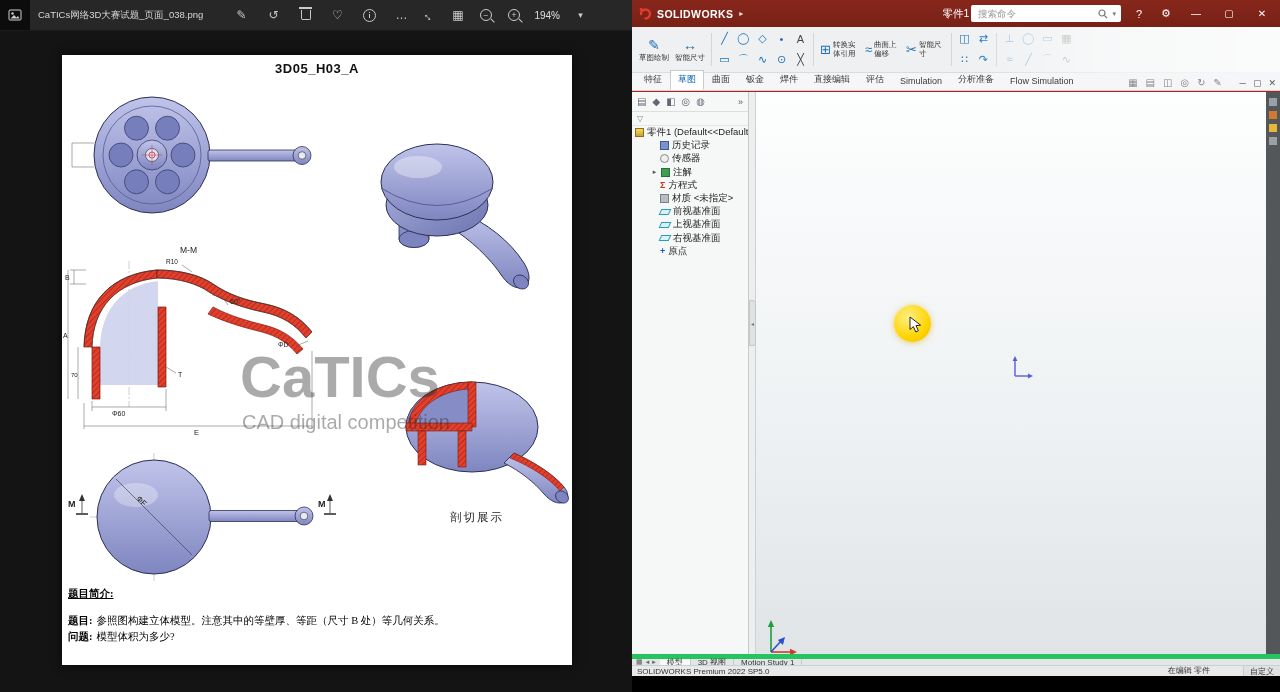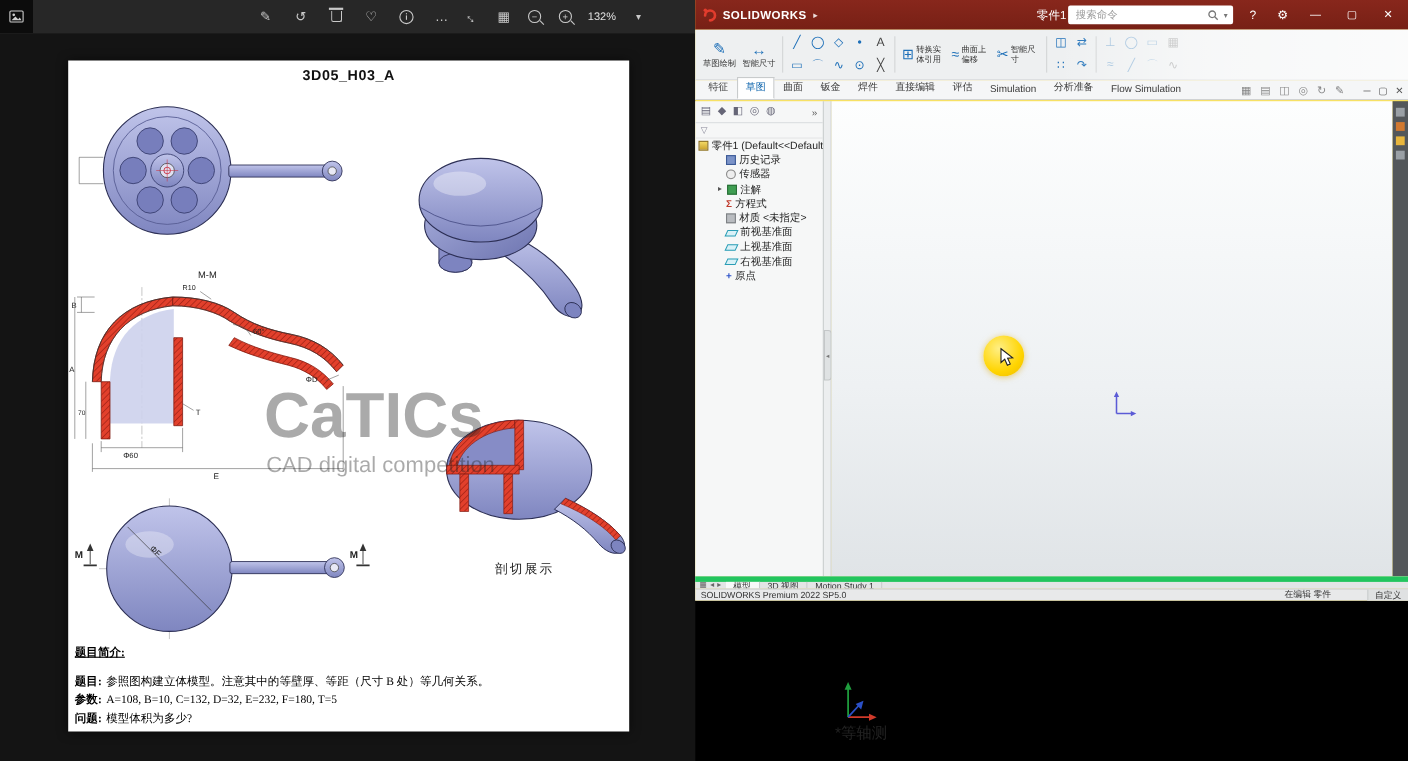--- a/index.html
+++ b/index.html
@@ -34,21 +34,21 @@
            font-size:13px;letter-spacing:.5px;color:#111;}
   .d-svg{position:absolute;left:0;top:0;}
   .d-svg text{font-family:"Liberation Sans","DejaVu Sans",sans-serif;fill:#222;}
   .notes{position:absolute;left:6px;top:531px;right:6px;font-size:10.5px;line-height:1.45;color:#000;
          font-family:"Liberation Serif","DejaVu Serif",serif;}
   .notes .heading{font-weight:bold;text-decoration:underline;margin-bottom:12px;}
   .notes .nline{margin:1px 0;}
   .nlabel{font-weight:bold;margin-right:4px;}
 
   
-  .sw{position:absolute;left:632px;top:0;width:648px;height:546px;background:#fde047;}
+  .sw{position:absolute;left:632px;top:0;width:648px;height:676px;background:#b91c1c;}
   .sw-title{position:absolute;left:0;top:0;right:0;height:27px;background:linear-gradient(#88271c,#772015);
             display:flex;align-items:center;color:#fff;padding:0 6px;box-sizing:border-box;}
   .logo{display:flex;align-items:center;gap:4px;}
   .brand{font-size:10.5px;font-weight:bold;letter-spacing:.4px;}
   .brand-arrow{font-size:8px;opacity:.85;margin-left:2px;}
   .doc-title{position:absolute;left:50%;transform:translateX(-50%);font-size:10.5px;}
   .title-right{margin-left:auto;display:flex;align-items:center;gap:9px;}
   .search-box{width:150px;height:17px;background:#fff;border-radius:2px;display:flex;align-items:center;
               padding:0 5px;gap:4px;box-sizing:border-box;}
   .search-box input{border:none;outline:none;flex:1;font-size:9.5px;color:#333;background:transparent;min-width:0;
@@ -142,20 +142,21 @@
 
   <section class="viewer">
     <div class="v-toolbar">
       <div class="v-appicon">
         <svg width="14" height="14" viewBox="0 0 14 14">
           <rect x="1" y="2" width="12" height="10" rx="1" fill="none" stroke="#cfcfcf" stroke-width="1"></rect>
           <circle cx="4.5" cy="5.5" r="1.2" fill="#cfcfcf"></circle>
           <path d="M2.5,10.5 L6,7 L8.5,9.5 L10,8 L11.5,10.5 Z" fill="#cfcfcf"></path>
         </svg>
       </div>
+      <div class="v-filename">CaTICs网络3D大赛试题_页面_038.png</div>
       <div class="v-center">
         <span class="ic">✎</span>
         <span class="ic">↺</span>
         <span class="ic">
             <span class="icon-trash"></span>
           </span>
         <span class="ic">♡</span>
         <span class="ic">
             <span class="icon-info"></span>
           </span>
@@ -167,21 +168,21 @@
         <span class="ic">
             <span class="icon-mag">
               <span class="sign">−</span>
             </span>
           </span>
         <span class="ic">
             <span class="icon-mag">
               <span class="sign">+</span>
             </span>
           </span>
-        <span class="zoom-level">132%</span>
+        <span class="zoom-level">194%</span>
         <span class="ic" style="font-size:9px;">▾</span>
       </div>
     </div>
 
     <div class="v-canvas">
       <div class="page">
         <div class="d-title">3D05_H03_A</div>
 
         <svg class="d-svg" width="510" height="530" viewBox="0 0 510 530">
           <defs>
@@ -309,23 +310,20 @@
             <text x="180" y="374" font-size="20" fill="#98a0c2" opacity="0.38">CAD digital competition</text>
           </g>
         </svg>
 
         <div class="notes">
           <div class="heading">题目简介:</div>
           <div class="nline">
             <span class="nlabel">题目:</span><span>参照图构建立体模型。注意其中的等壁厚、等距（尺寸 B 处）等几何关系。</span>
           </div>
           <div class="nline">
-            <span class="nlabel">参数:</span><span>A=108,  B=10,  C=132,  D=32,  E=232,  F=180,  T=5</span>
-          </div>
-          <div class="nline">
             <span class="nlabel">问题:</span><span>模型体积为多少?</span>
           </div>
         </div>
       </div>
     </div>
   </section>
 
   <section class="sw">
 
     <div class="sw-title">

